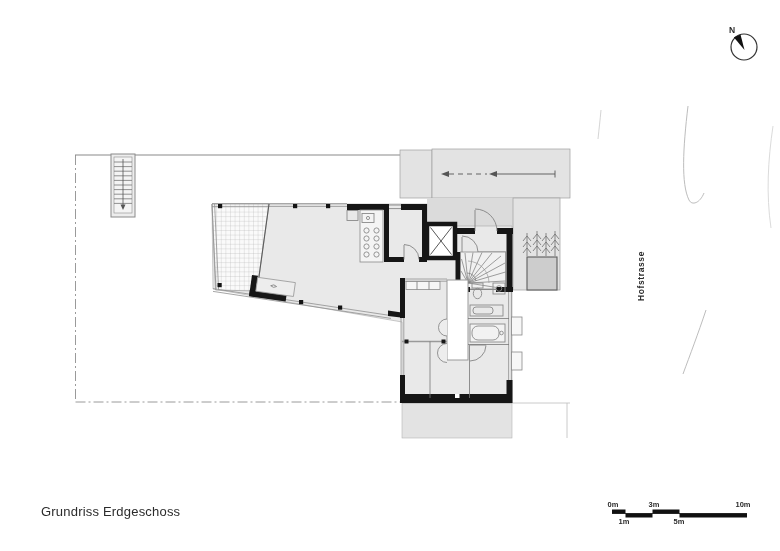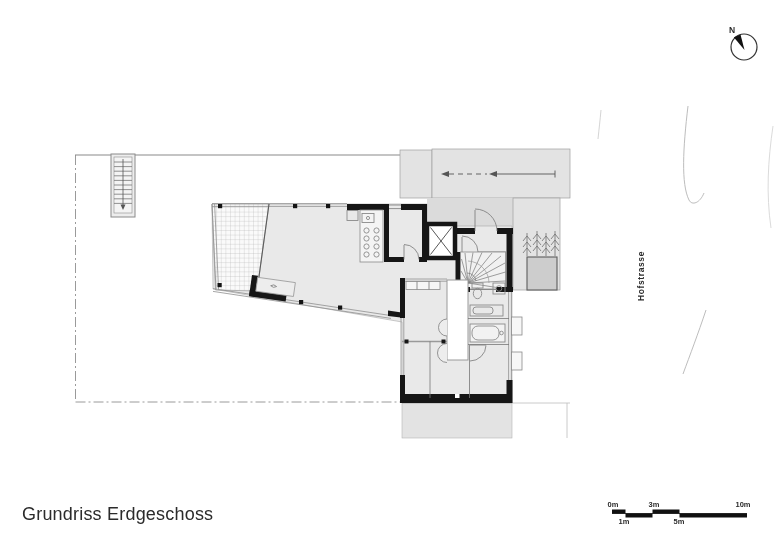--- a/index.html
+++ b/index.html
@@ -4,21 +4,21 @@
 <style>
   :root{
     --wall:#161616; --interior:#e9e9e9; --paving:#e3e3e3; --porch:#dbdbdb;
     --planter:#cdcdcd; --line:#8f8f8f; --thin:#777777; --furn:#8a8a8a;
     --street:#bdbdbd; --text:#2b2b2b;
   }
   html,body{margin:0;padding:0;width:780px;height:551px;background:#ffffff;overflow:hidden;
     font-family:"Liberation Sans", sans-serif;}
   .stage{position:relative;width:780px;height:551px;background:#fff;}
   svg{position:absolute;left:0;top:0;}
-  .page-title{position:absolute;left:22px;top:504px;font-size:18px;font-weight:500;
+  .page-title{position:absolute;left:41px;top:504px;font-size:13px;font-weight:500;
     color:var(--text);letter-spacing:.2px;}
   
   .wallF{fill:var(--wall);stroke:none;}
   .wallL{stroke:var(--wall);fill:none;}
   .thinL{stroke:var(--thin);stroke-width:.8;fill:none;}
   .grayL{stroke:var(--line);stroke-width:.8;fill:none;}
   .furn{stroke:var(--furn);stroke-width:.9;fill:#f2f2f2;}
   .furnO{stroke:var(--furn);stroke-width:.9;fill:none;}
   .lbl{fill:var(--text);font-family:"Liberation Sans",sans-serif;}
 </style>

